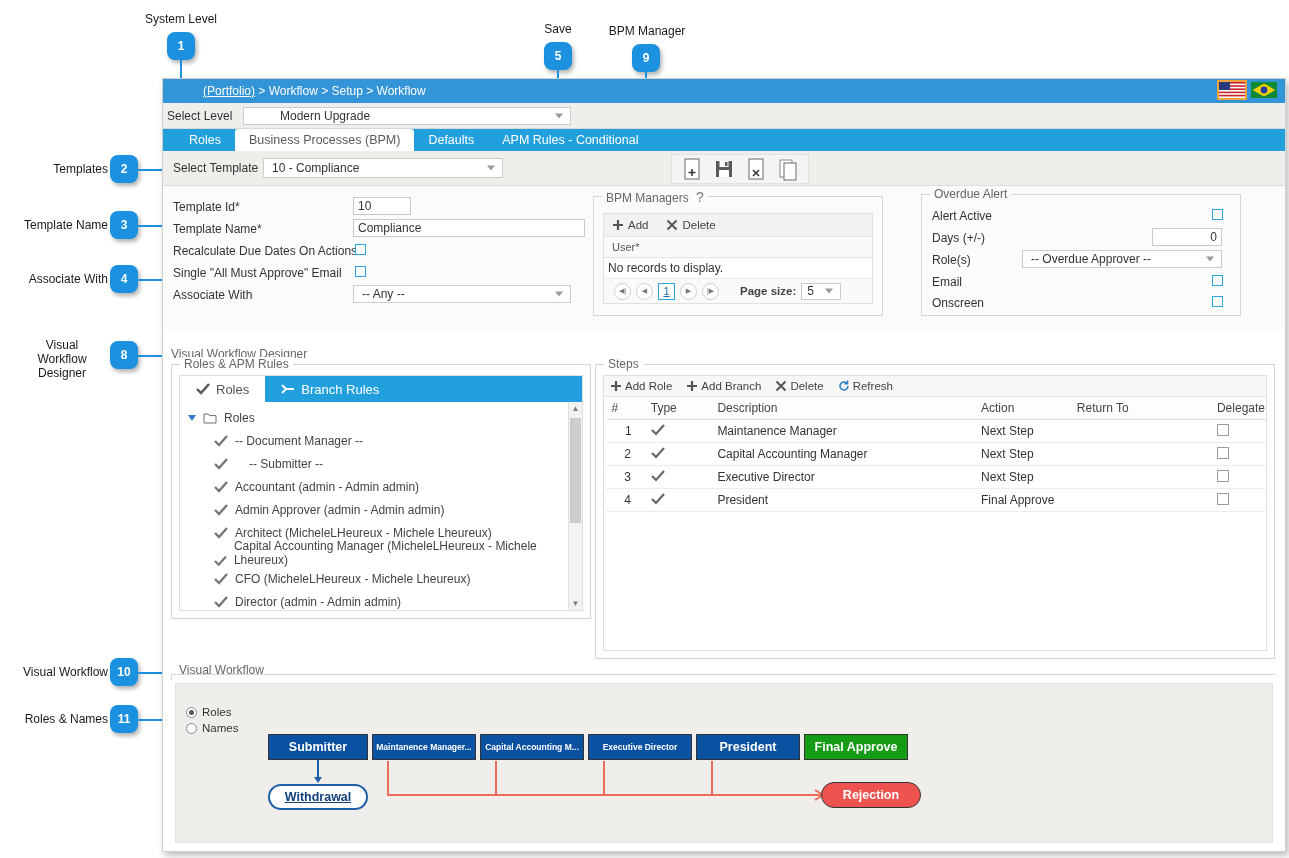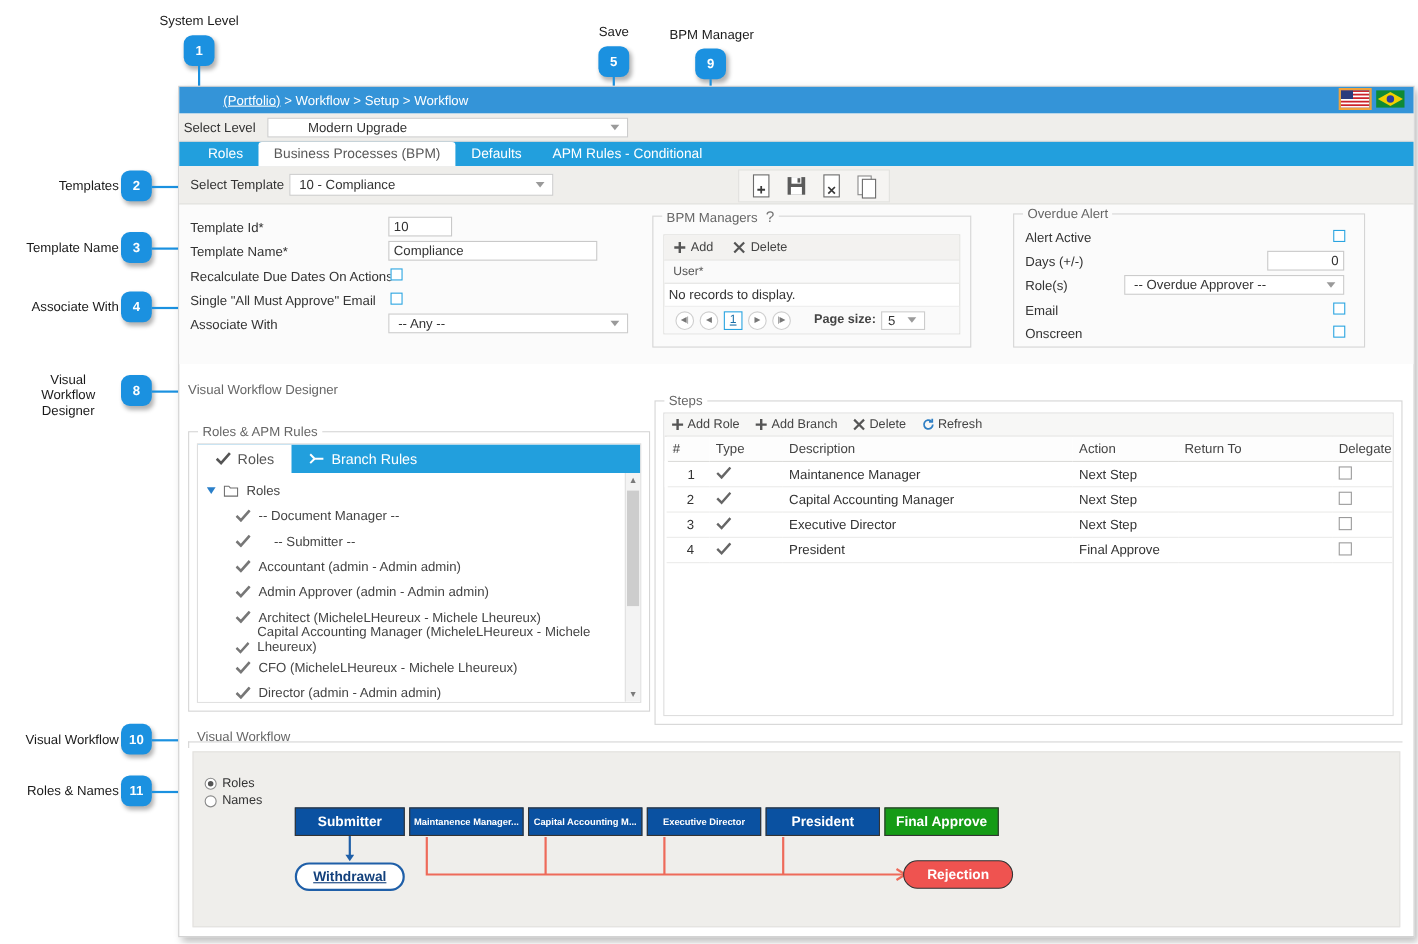--- a/index.html
+++ b/index.html
@@ -224,21 +224,21 @@
           </svg></span>
     </span>
   </div>
 
   <div class="form-area">
 
     <div class="frm-row" style="left:10px;top:14px;">Template Id*</div>
     <div class="tinput" style="left:190px;top:11px;width:58px;">10</div>
 
     <div class="frm-row" style="left:10px;top:36px;">Template Name*</div>
-    <div class="tinput" style="left:190px;top:33px;width:190px;">Compliance</div>
+    <div class="tinput" style="left:190px;top:33px;width:232px;">Compliance</div>
 
     <div class="frm-row" style="left:10px;top:58px;">Recalculate Due Dates On Actions</div>
     <span class="chk" style="left:192px;top:58px;"></span>
 
     <div class="frm-row" style="left:10px;top:80px;">Single "All Must Approve" Email</div>
     <span class="chk" style="left:192px;top:80px;"></span>
 
     <div class="frm-row" style="left:10px;top:102px;">Associate With</div>
     <span class="ddl" style="left:190px;top:99px;width:218px;position:absolute;">
       <span>-- Any --</span>
@@ -299,21 +299,21 @@
       <div class="frm-row" style="left:10px;top:80px;">Email</div>
       <span class="chk" style="left:290px;top:80px;"></span>
 
       <div class="frm-row" style="left:10px;top:101px;text-align:center;">Onscreen</div>
       <span class="chk" style="left:290px;top:101px;"></span>
     </div>
   </div>
 
   <div class="designer-label" style="left:8px;top:268px;">Visual Workflow Designer</div>
 
-  <div class="fieldset" style="left:8px;top:285px;width:420px;height:255px;background:#fff;margin-top:28px;">
+  <div class="fieldset" style="left:8px;top:285px;width:420px;height:255px;background:#fff;">
     <span class="legend" style="background:#fff;">Roles &amp; APM Rules</span>
 
     <div style="position:absolute;left:7px;top:10px;right:7px;bottom:7px;border:1px solid #dedede;background:#fff;overflow:hidden;">
       <div class="panel-tabs">
         <div class="ptab active">
           <svg width="14" height="12" viewBox="0 0 14 12">
               <path d="M1 6 l4 4 l8 -9" stroke="#555" stroke-width="2.4" fill="none"></path>
             </svg>
           <span>Roles</span>
         </div>

